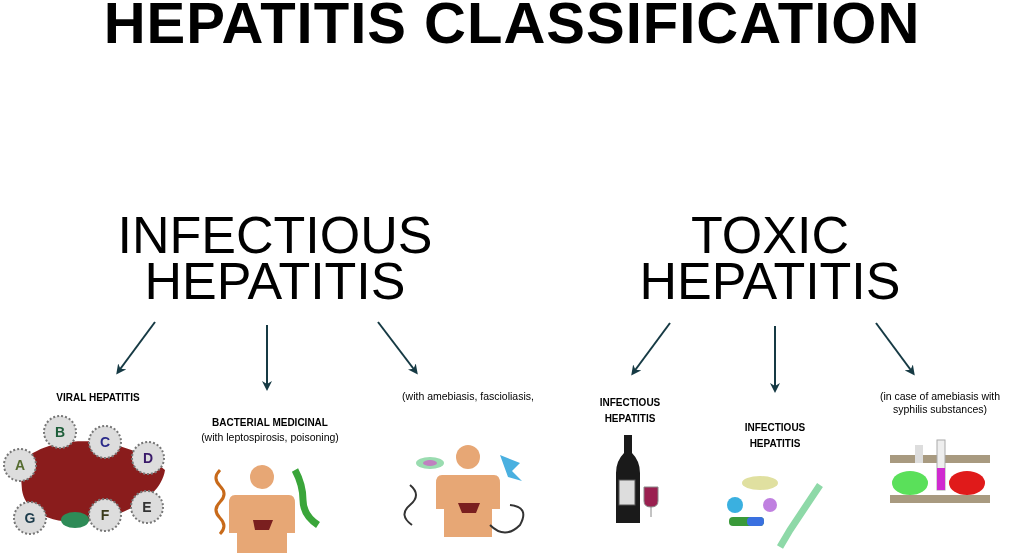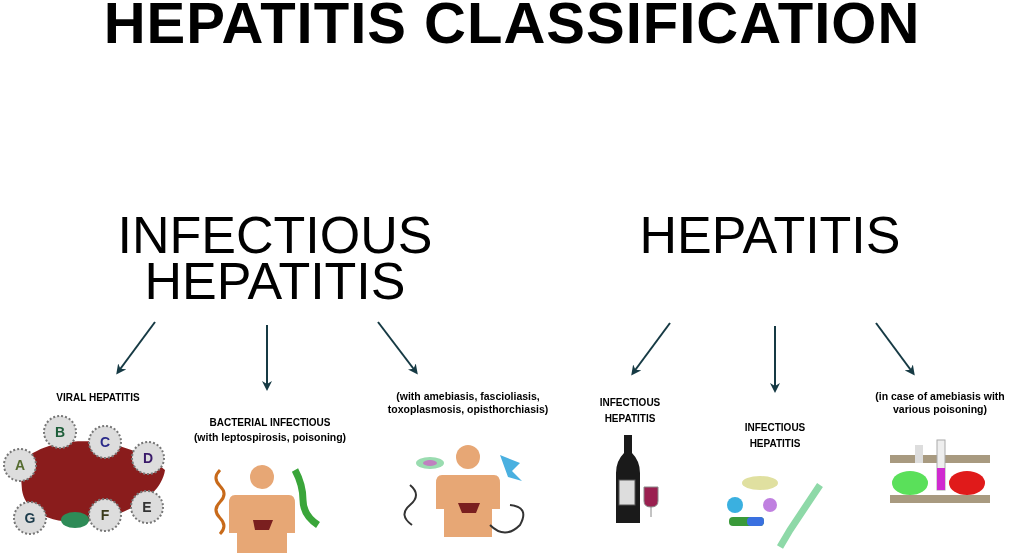--- a/index.html
+++ b/index.html
@@ -1,34 +1,35 @@
 <!DOCTYPE html>
 <html><head>
 <meta charset="utf-8">
 <style>
   html,body{margin:0;padding:0;background:#fff;}
   body{width:1024px;height:553px;position:relative;overflow:hidden;font-family:"Liberation Sans",sans-serif;color:#000;}
   .abs{position:absolute;}
   .title{left:0;top:0;width:1024px;text-align:center;font-weight:bold;font-size:58px;letter-spacing:1px;line-height:58px;top:-6px;}
   .cat{font-weight:normal;font-size:52px;line-height:46px;text-align:center;}
   .sub{font-weight:bold;font-size:10px;line-height:16px;text-align:center;white-space:nowrap;}
-  .note{font-weight:bold;font-size:10.5px;line-height:13px;text-align:center;white-space:nowrap;}
+  .note{font-weight:normal;font-size:10.5px;line-height:13px;text-align:center;white-space:nowrap;}
   svg{position:absolute;overflow:visible;}
 </style>
 </head>
 <body>
 
 <div class="abs title">HEPATITIS CLASSIFICATION</div>
 
 <div class="abs cat" style="left:100px;top:212px;width:350px;">
   <div>INFECTIOUS</div>
   <div>HEPATITIS</div>
 </div>
 
 <div class="abs cat" style="left:620px;top:212px;width:300px;">
+  <div>TOXIC</div>
   <div>HEPATITIS</div>
 </div>
 
 <svg width="1024" height="553" style="left:0;top:0;">
   <defs>
     <marker id="ah" markerWidth="10" markerHeight="10" refX="7" refY="5" orient="auto" markerUnits="userSpaceOnUse">
       <path d="M0,0 L10,5 L0,10 L3,5 Z" fill="#163a44"></path>
     </marker>
   </defs>
   <g stroke="#163a44" stroke-width="2" fill="none">
@@ -59,34 +60,33 @@
       <text x="60" y="27" fill="#1e5e3a">B</text>
       <text x="105" y="37" fill="#2a2a8a">C</text>
     <text x="148" y="53" fill="#3a1a6a">D</text>
       <text x="147" y="102" fill="#333">E</text>
       <text x="105" y="110" fill="#3a3a1a">F</text>
       <text x="30" y="113" fill="#1a3a4a">G</text>
   </g>
 </svg>
 
 <div class="abs" style="left:175px;top:415px;width:190px;">
-  <div class="sub">BACTERIAL INFECTIOUS</div>
+  <div class="sub">BACTERIAL MEDICINAL</div>
   <div class="note">(with leptospirosis, poisoning)</div>
 </div>
 <svg width="150" height="100" style="left:195px;top:465px;">
   <path d="M25,5 q-8,8 0,16 q8,8 0,16 q-8,8 0,16 q8,8 0,16" stroke="#c86a1a" stroke-width="3" fill="none"></path>
   <circle cx="67" cy="12" r="12" fill="#e7a775"></circle>
   <path d="M40,30 h54 q6,0 6,8 v30 h-8 v22 h-50 v-22 h-8 v-30 q0,-8 6,-8 Z" fill="#e7a775"></path>
   <path d="M58,55 h20 l-4,10 h-14 Z" fill="#7a1f1f"></path>
   <path d="M100,5 q8,15 8,30 q0,15 15,25" stroke="#3aa53a" stroke-width="7" fill="none"></path>
 </svg>
 
 <div class="abs" style="left:368px;top:390px;width:200px;">
   <div class="note">(with amebiasis, fascioliasis,</div>
-  <div class="note">toxoplasmosis, opisthorchiasis)</div>
 </div>
 <svg width="150" height="100" style="left:400px;top:445px;">
   <ellipse cx="30" cy="18" rx="14" ry="6" fill="#9adcb0"></ellipse>
   <ellipse cx="30" cy="18" rx="7" ry="3" fill="#c080c0"></ellipse>
   <circle cx="68" cy="12" r="12" fill="#e7a775"></circle>
   <path d="M42,30 h52 q6,0 6,8 v26 h-8 v28 h-48 v-28 h-8 v-26 q0,-8 6,-8 Z" fill="#e7a775"></path>
   <path d="M58,58 h22 l-4,10 h-14 Z" fill="#7a1f1f"></path>
   <path d="M100,10 l20,8 l-8,8 l10,10 l-14,-4 Z" fill="#4ab0e0"></path>
   <path d="M10,40 q12,10 0,20 q-12,10 2,20" stroke="#333" stroke-width="2" fill="none"></path>
   <path d="M90,80 q15,15 30,0 q10,-18 -10,-20" stroke="#333" stroke-width="2" fill="none"></path>
@@ -111,21 +111,21 @@
   <ellipse cx="35" cy="8" rx="18" ry="7" fill="#e0e0a0"></ellipse>
   <circle cx="10" cy="30" r="8" fill="#3ab0e0"></circle>
   <circle cx="45" cy="30" r="7" fill="#c080e0"></circle>
   <rect x="4" y="42" width="35" height="9" rx="4" fill="#3a9a3a"></rect>
   <rect x="22" y="42" width="17" height="9" rx="4" fill="#3a70e0"></rect>
   <path d="M95,10 L65,55 L55,72" stroke="#8ed9a8" stroke-width="7" fill="none"></path>
 </svg>
 
 <div class="abs" style="left:855px;top:390px;width:170px;">
   <div class="note">(in case of amebiasis with</div>
-  <div class="note">various poisoning)</div>
+  <div class="note">syphilis substances)</div>
 </div>
 <svg width="110" height="70" style="left:885px;top:440px;">
   <rect x="5" y="15" width="100" height="8" fill="#a89a80"></rect>
   <rect x="5" y="55" width="100" height="8" fill="#a89a80"></rect>
   <rect x="30" y="5" width="8" height="18" fill="#ddd"></rect>
   <ellipse cx="25" cy="43" rx="18" ry="12" fill="#5ae05a"></ellipse>
   <rect x="52" y="0" width="8" height="50" fill="#eee" stroke="#aaa"></rect>
   <rect x="52" y="28" width="8" height="22" fill="#d02ad0"></rect>
   <ellipse cx="82" cy="43" rx="18" ry="12" fill="#e01a1a"></ellipse>
 </svg>

